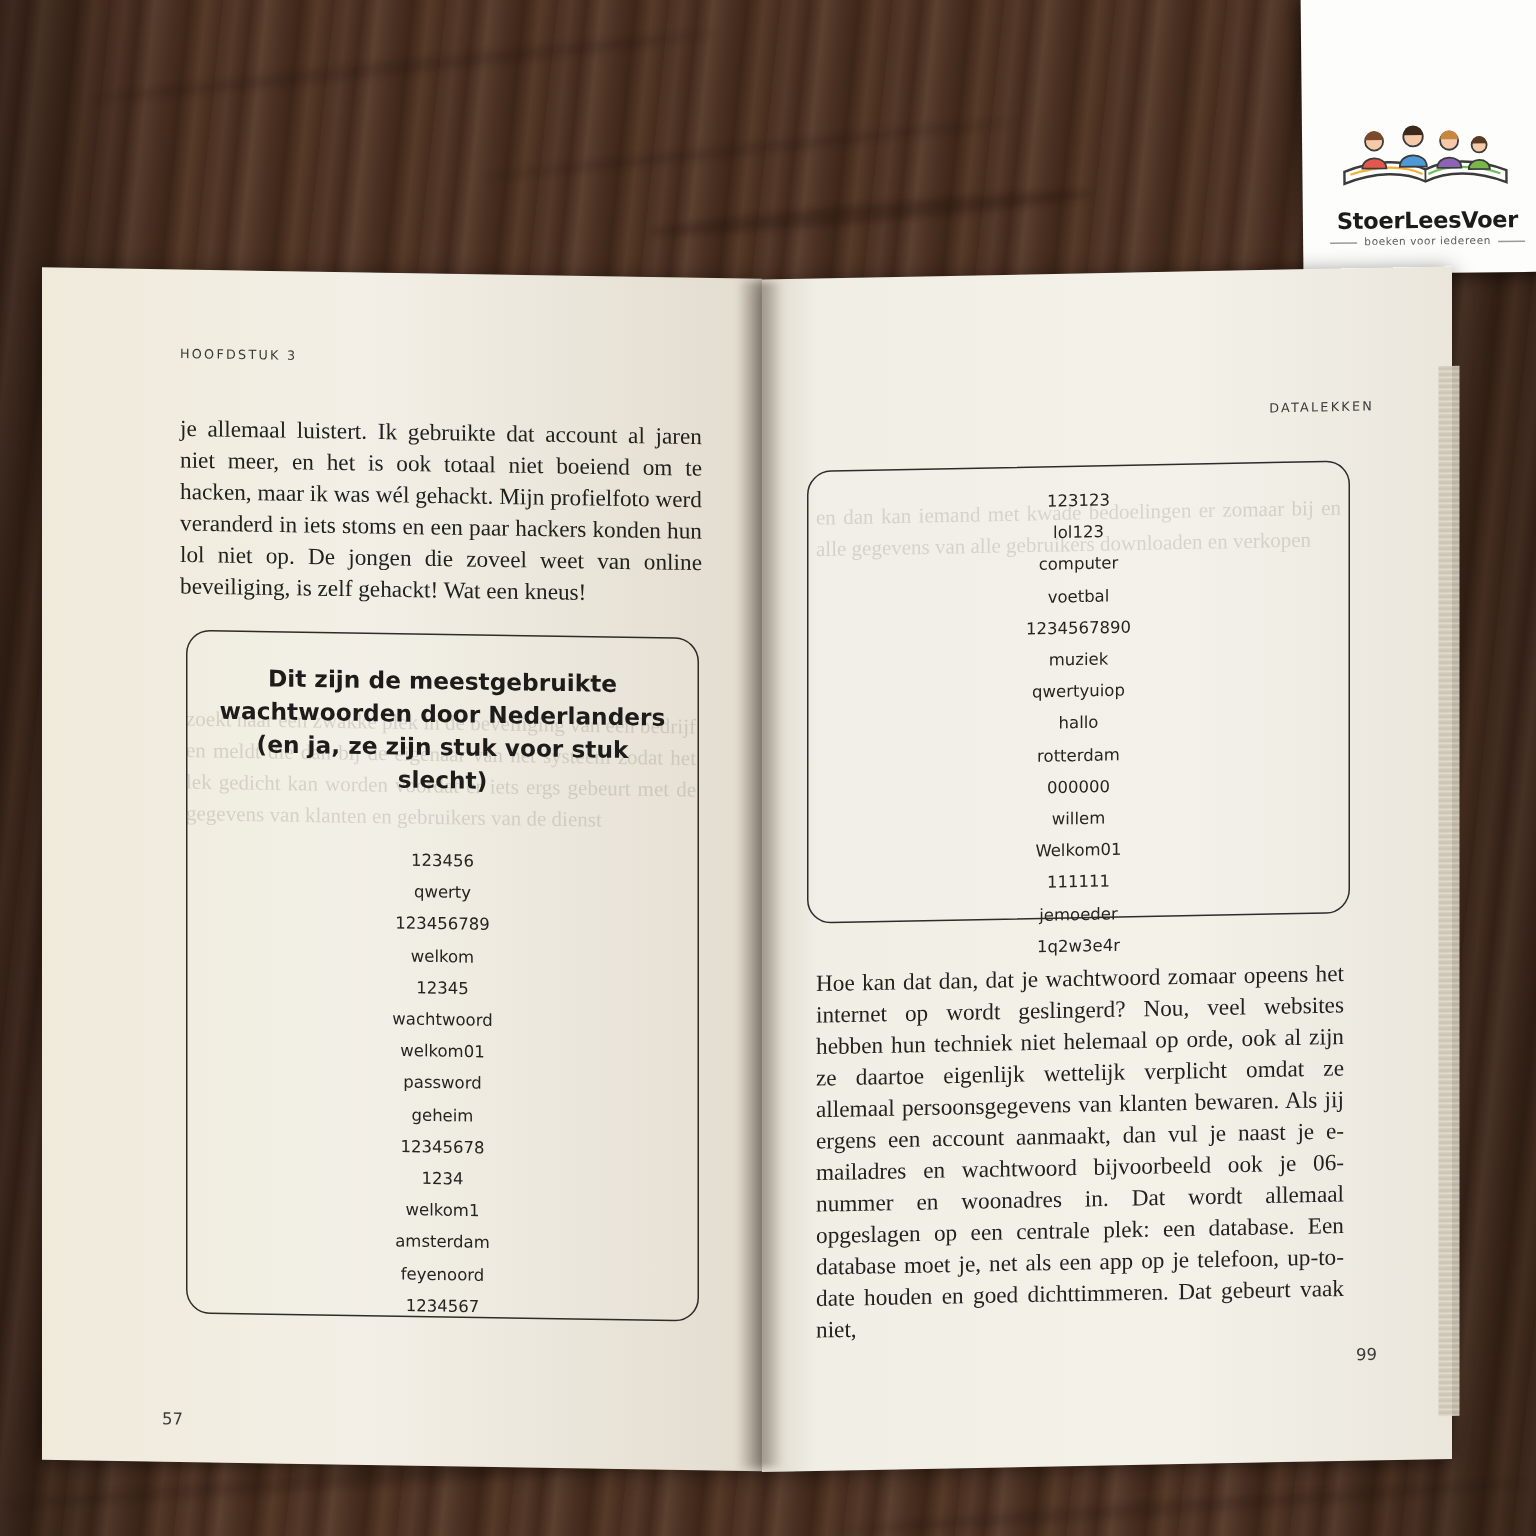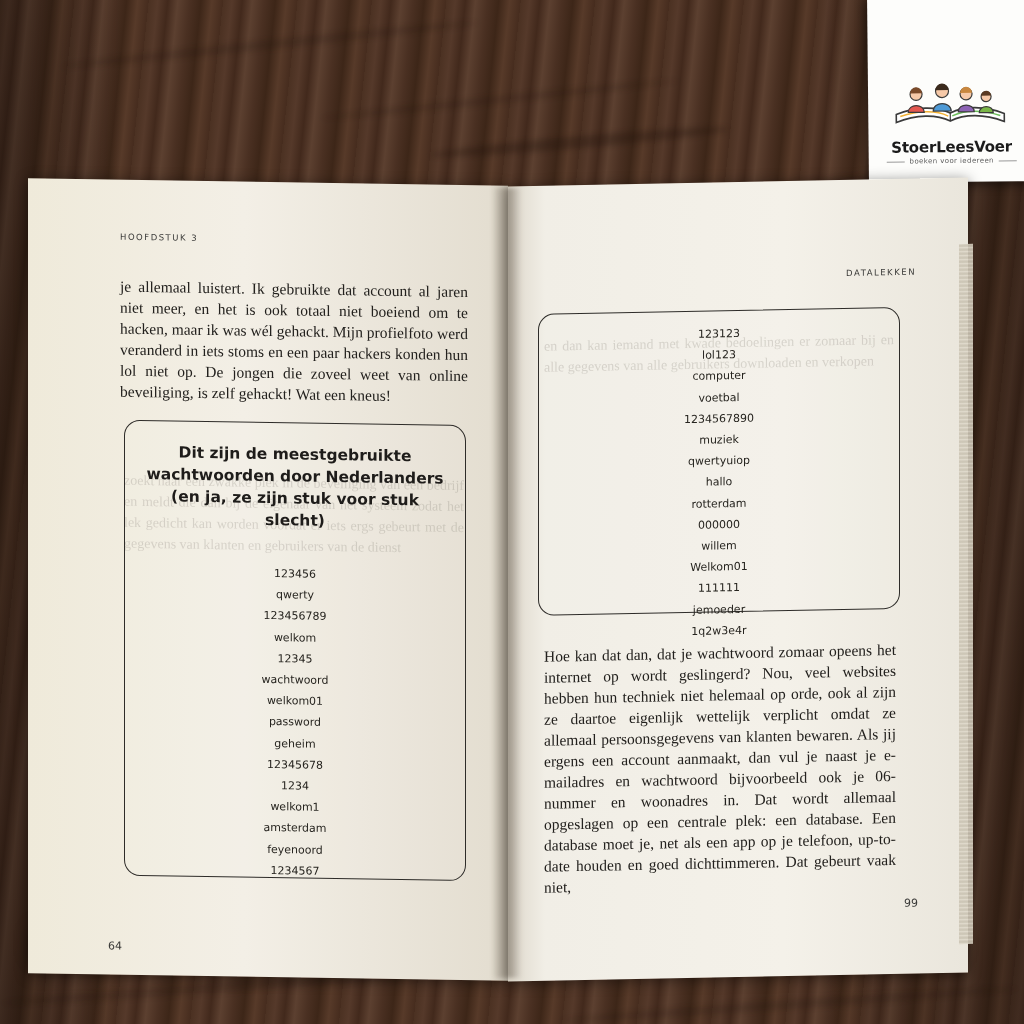--- a/index.html
+++ b/index.html
@@ -266,21 +266,21 @@
           <div>geheim</div>
           <div>12345678</div>
           <div>1234</div>
           <div>welkom1</div>
           <div>amsterdam</div>
           <div>feyenoord</div>
           <div>1234567</div>
         </div>
       </div>
 
-      <div class="folio" style="left:80px; top:760px;">64</div>
+      <div class="folio" style="left:80px; top:760px;">57</div>
     </div>
 
     <div class="page" id="page-right">
 
       <div class="running-head" style="right:52px; top:88px;">DATALEKKEN</div>
 
       <div class="ghost" style="left:36px; top:150px; width:350px;">en dan kan iemand met kwade bedoelingen er zomaar bij en alle gegevens van alle gebruikers downloaden en verkopen</div>
 
       <div class="box" style="left:30px; top:128px; width:360px; height:300px;">
         <div class="pwd-list" style="margin-top:12px;">

